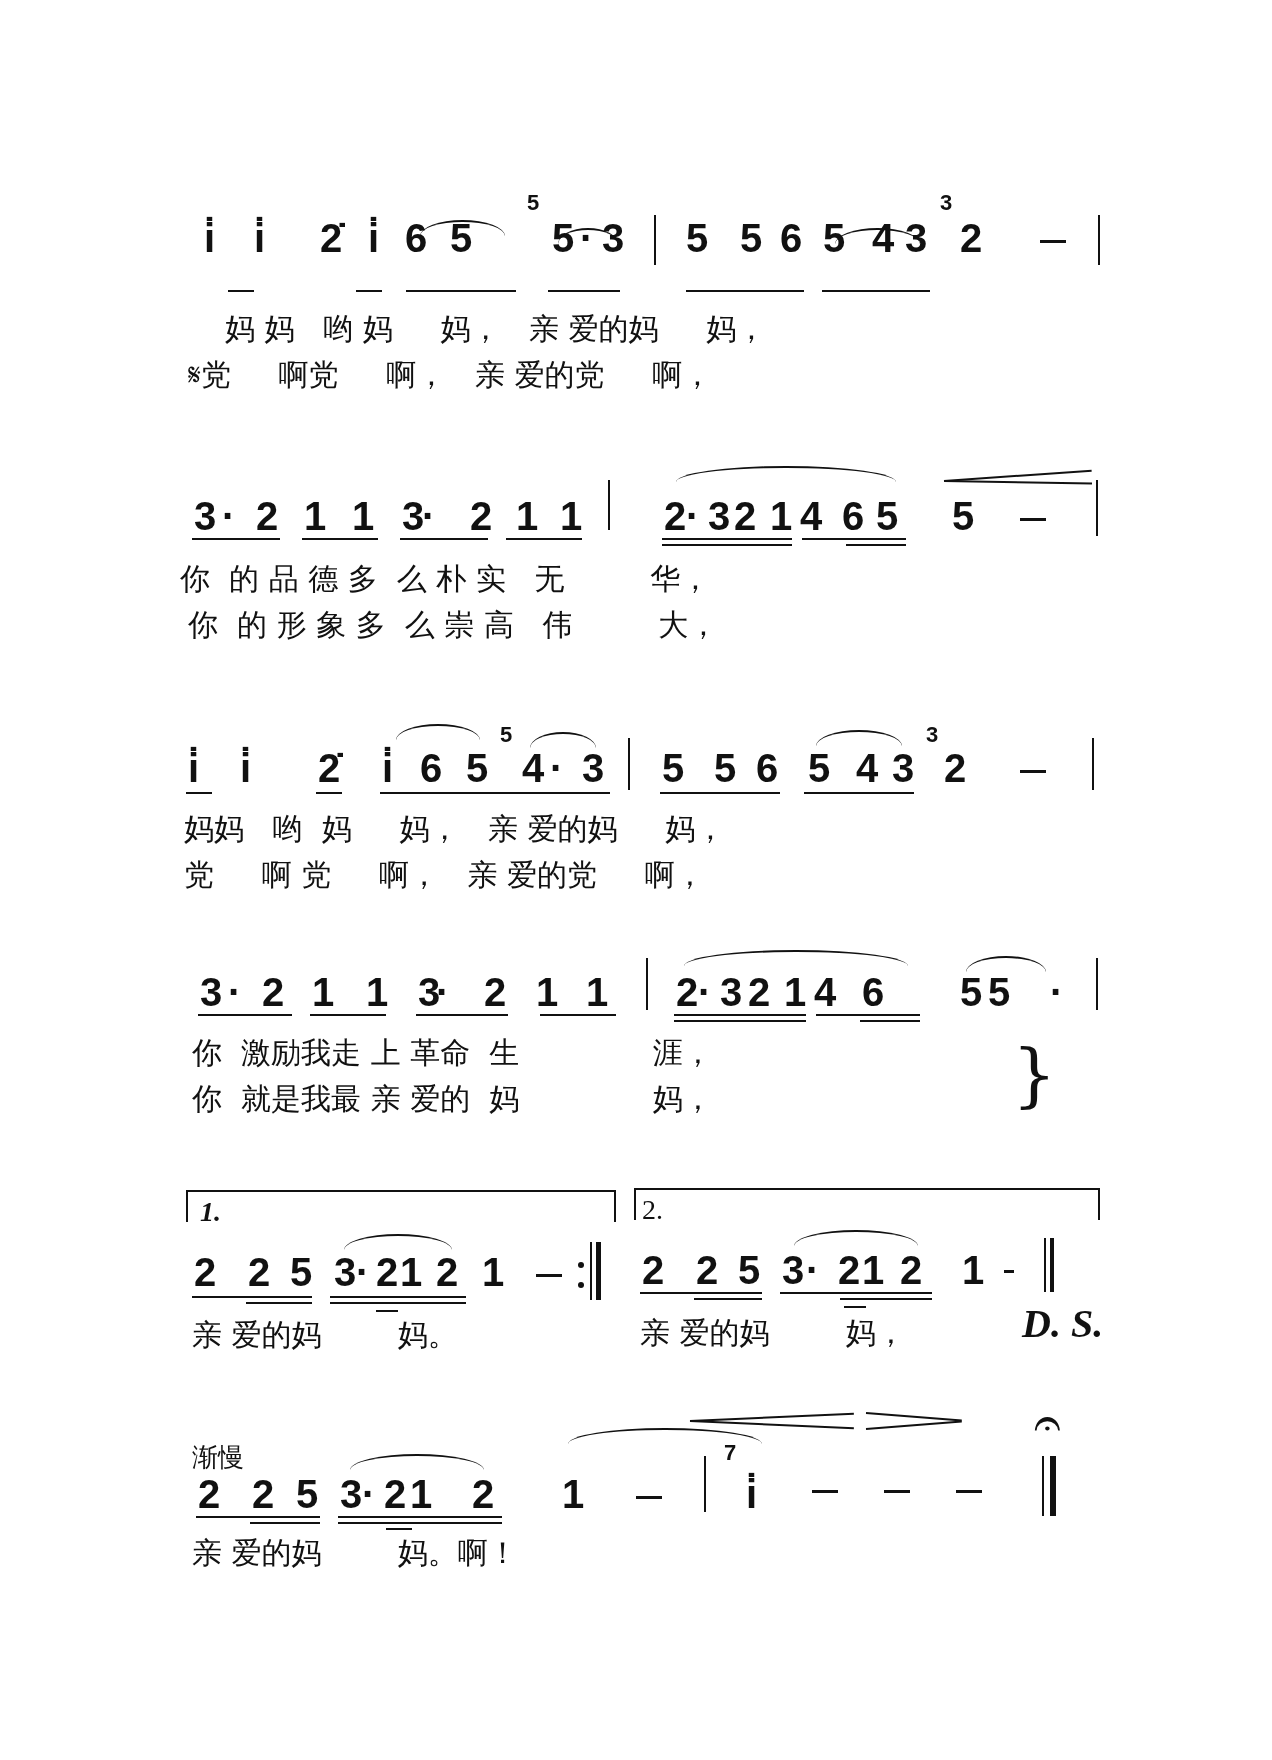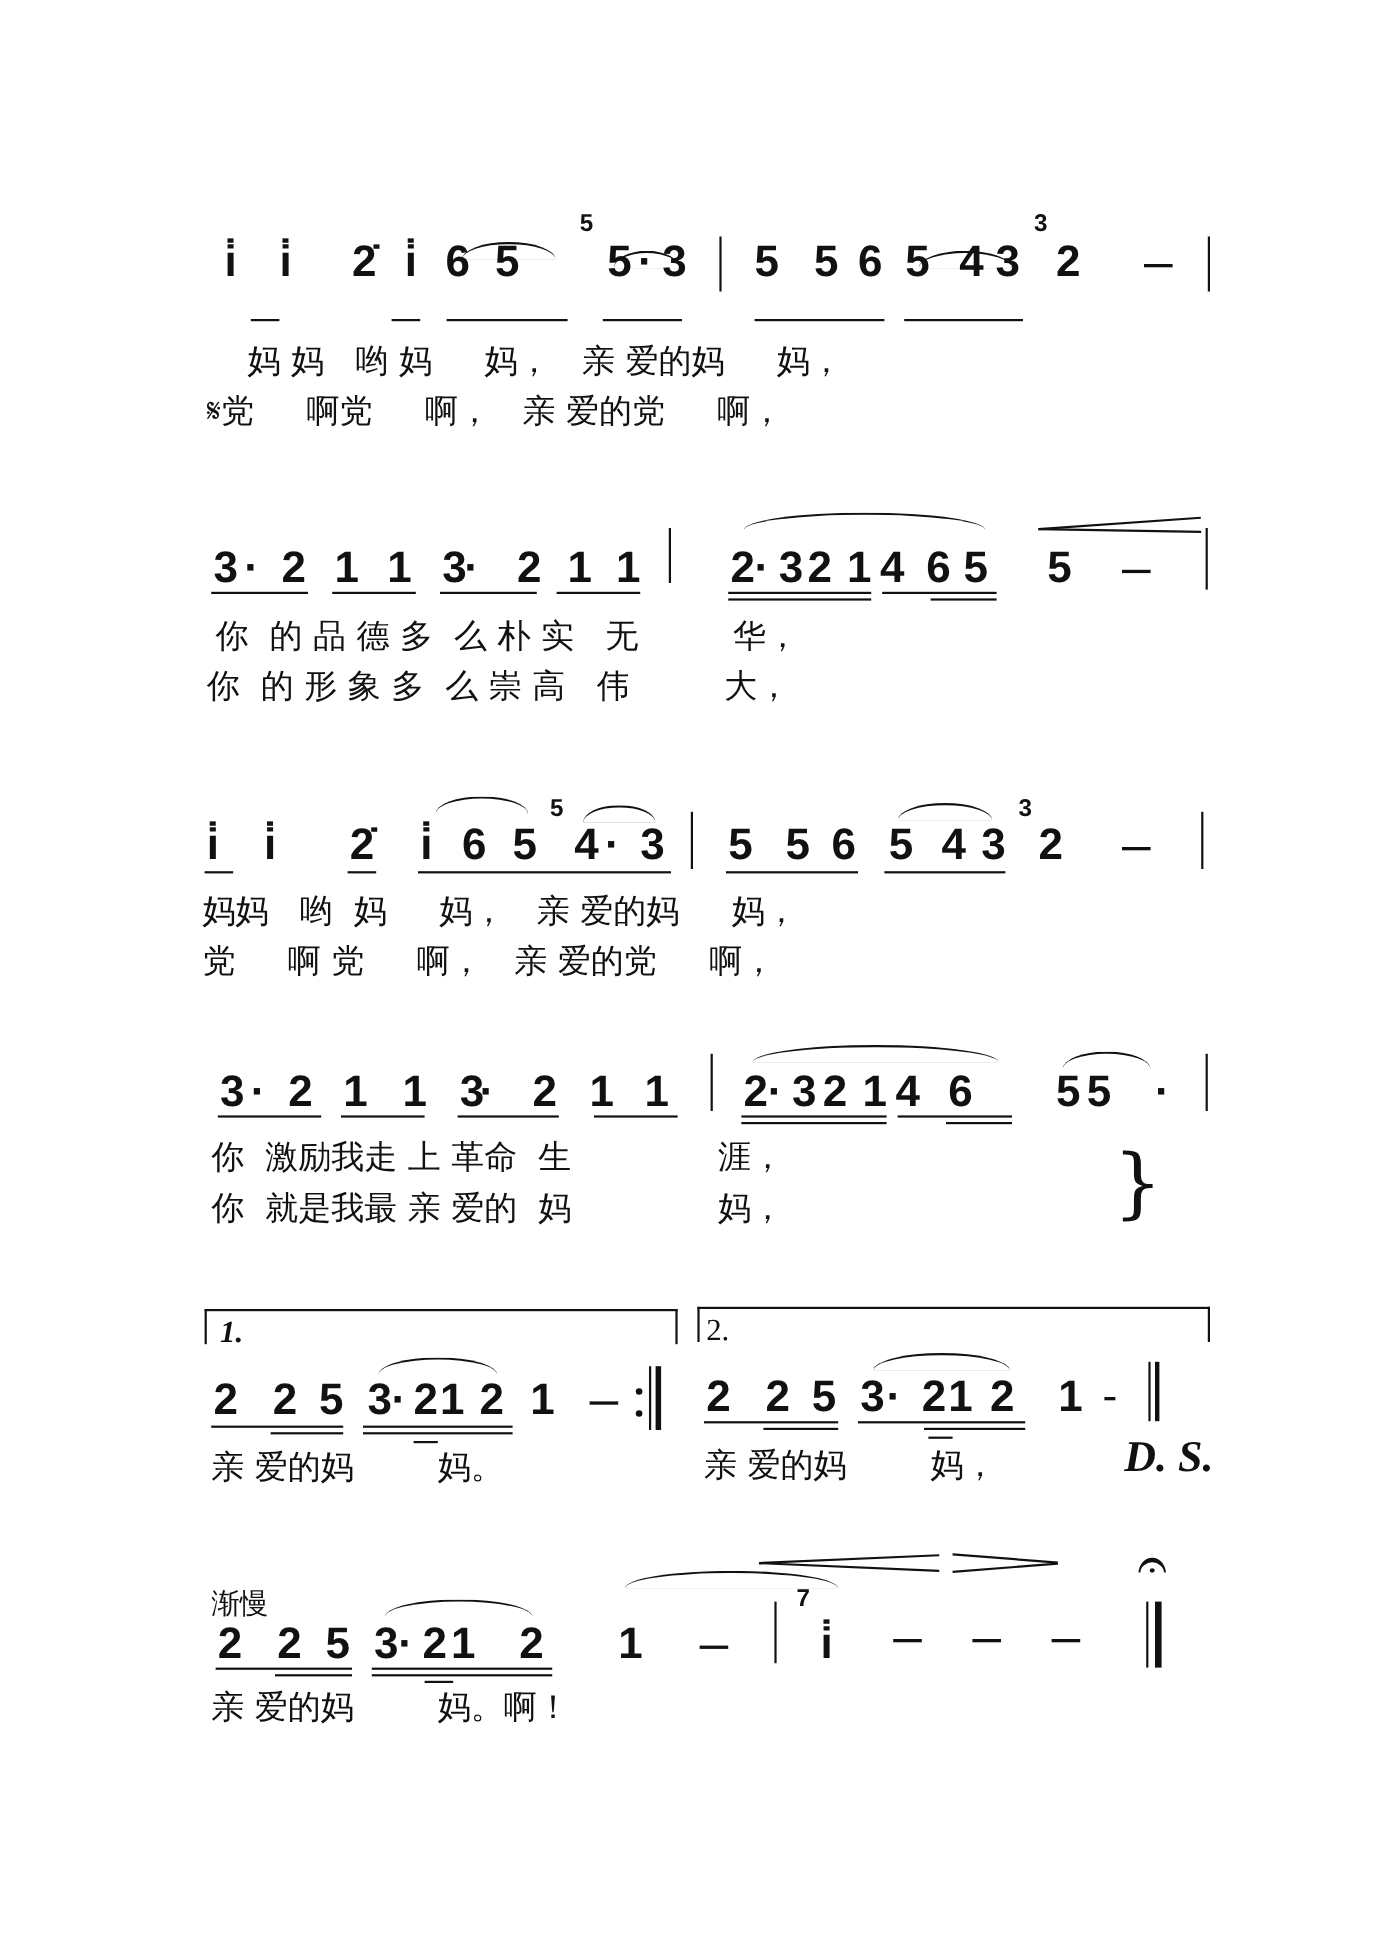--- a/index.html
+++ b/index.html
@@ -86,21 +86,21 @@
   <div class="hair" style="left:944px;top:480px;width:148px;transform:rotate(1deg)"></div>
   <div class="uline" style="left:192px;top:538px;width:88px"></div>
   <div class="uline" style="left:302px;top:538px;width:76px"></div>
   <div class="uline" style="left:400px;top:538px;width:88px"></div>
   <div class="uline" style="left:506px;top:538px;width:76px"></div>
   <div class="uline" style="left:662px;top:538px;width:130px"></div>
   <div class="uline" style="left:662px;top:544px;width:130px"></div>
   <div class="uline" style="left:802px;top:538px;width:104px"></div>
   <div class="uline" style="left:846px;top:544px;width:60px"></div>
 
-  <div class="lyric" style="left:196px;top:562px"><span>你</span>  <span>的</span> <span>品</span> <span>德</span> <span>多</span>  <span>么</span> <span>朴</span> <span>实</span>   <span>无</span>         <span>华，</span></div>
+  <div class="lyric" style="left:180px;top:562px"><span>你</span>  <span>的</span> <span>品</span> <span>德</span> <span>多</span>  <span>么</span> <span>朴</span> <span>实</span>   <span>无</span>         <span>华，</span></div>
   <div class="lyric" style="left:188px;top:608px"><span>你</span>  <span>的</span> <span>形</span> <span>象</span> <span>多</span>  <span>么</span> <span>崇</span> <span>高</span>   <span>伟</span>         <span>大，</span></div>
 </div>
 
 <div>
   <div class="note" style="left:188px;top:748px">i̇</div>
   <div class="note" style="left:240px;top:748px">i̇</div>
   <div class="note" style="left:318px;top:748px">2̇</div>
   <div class="note" style="left:382px;top:748px">i̇</div>
   <div class="note" style="left:420px;top:748px">6</div>
   <div class="note" style="left:466px;top:748px">5</div>

